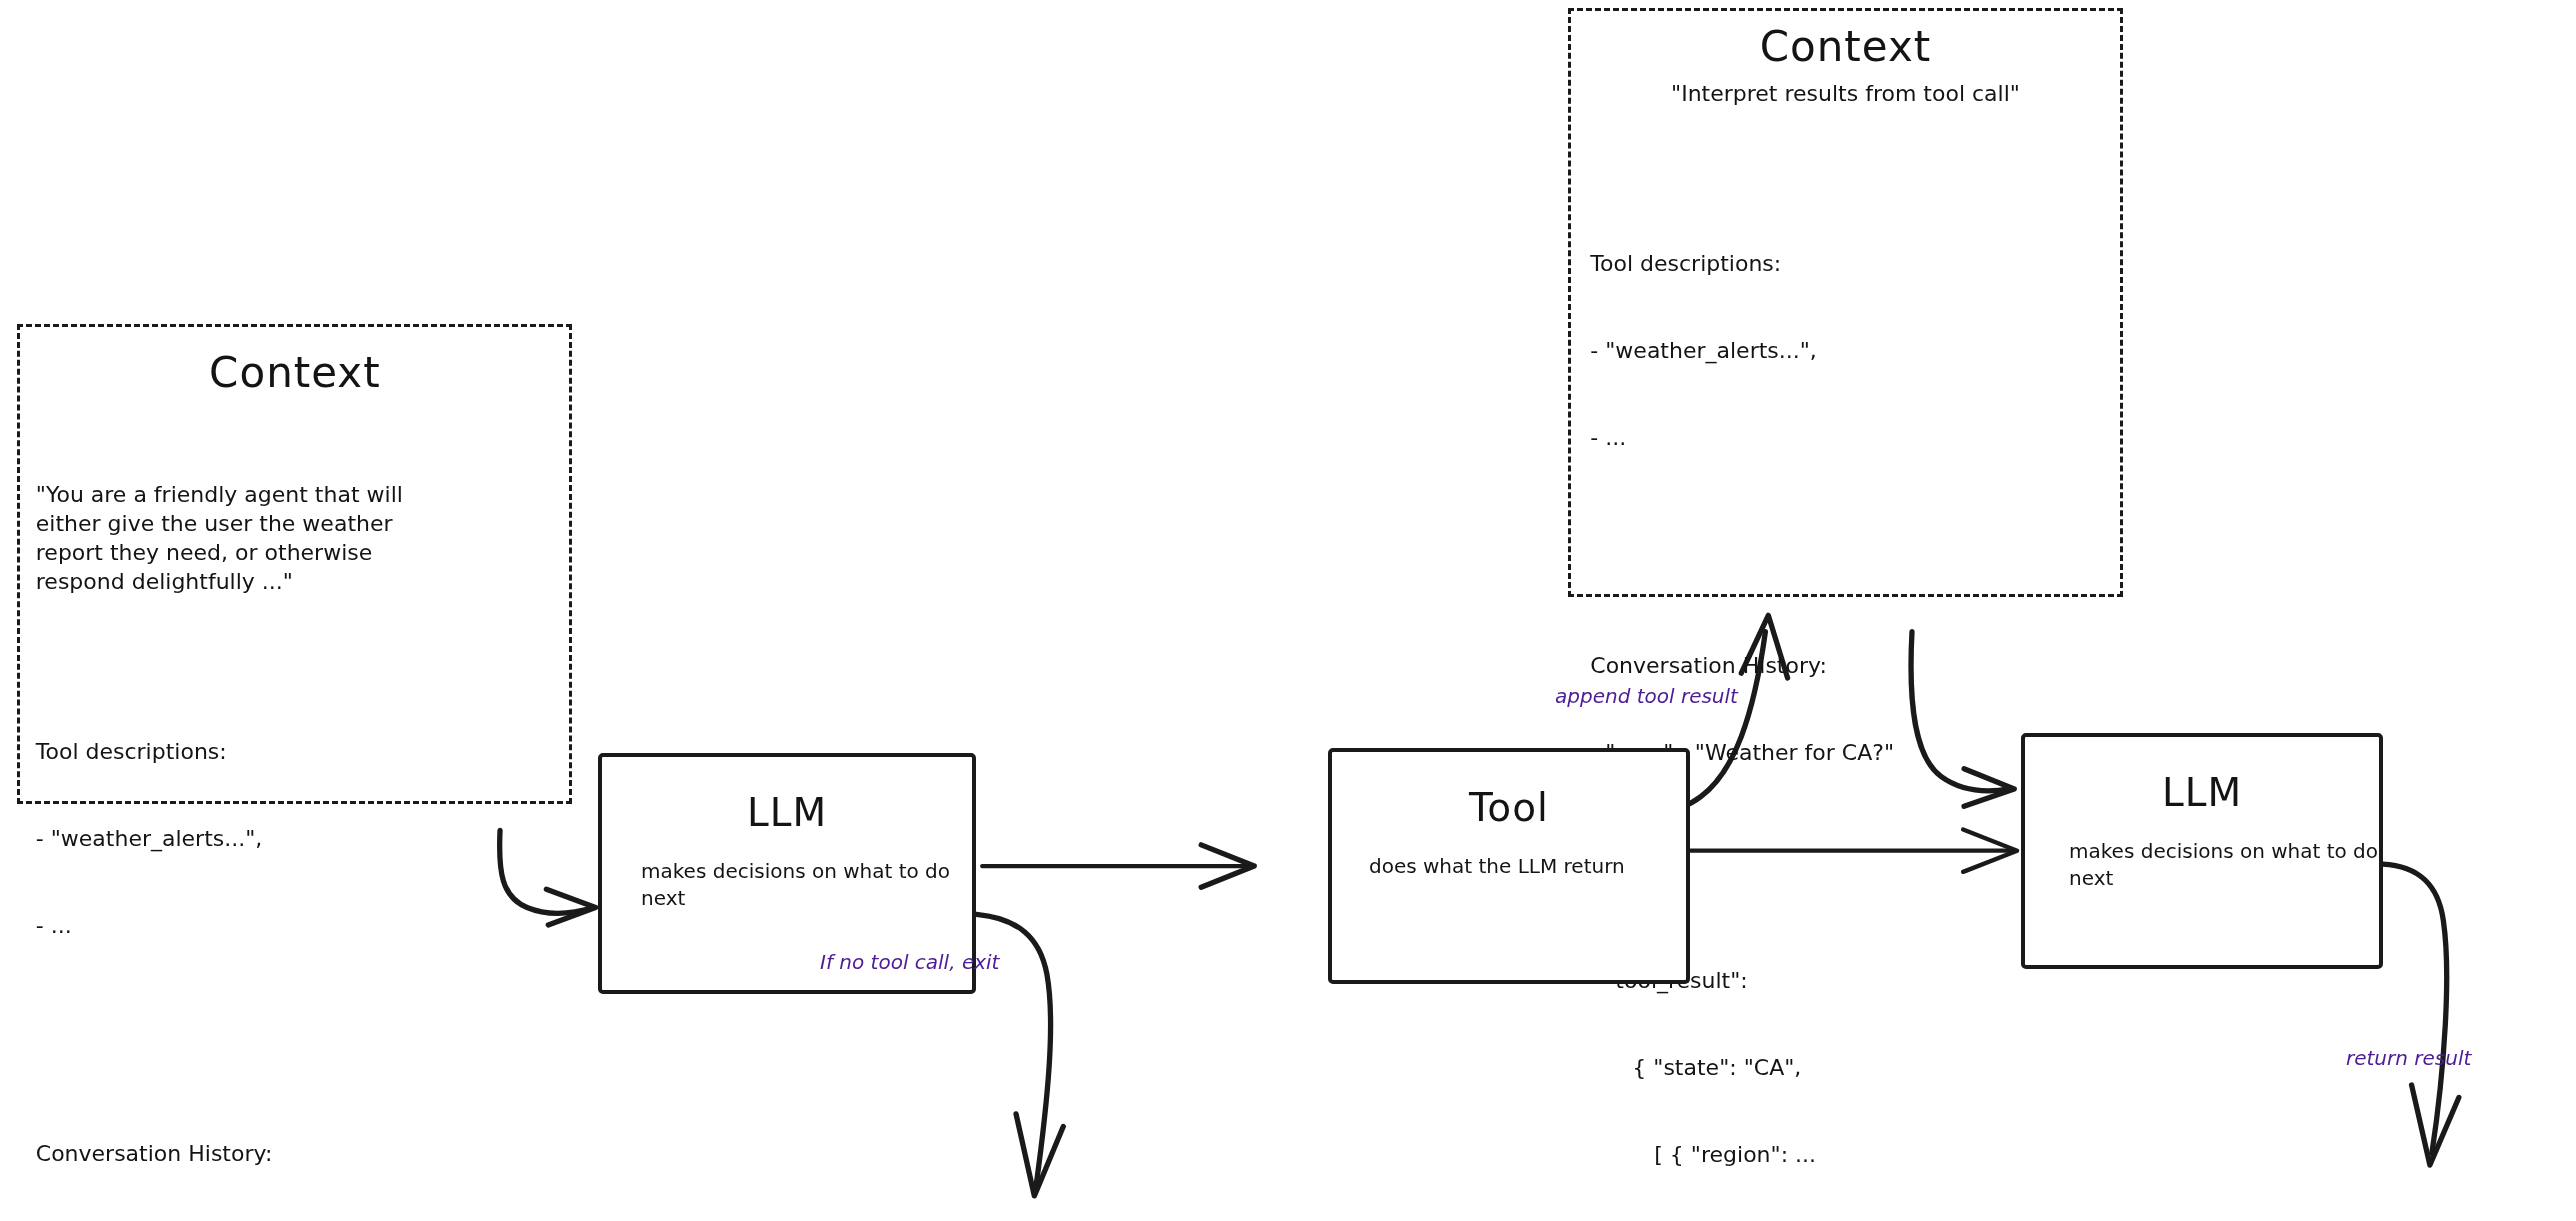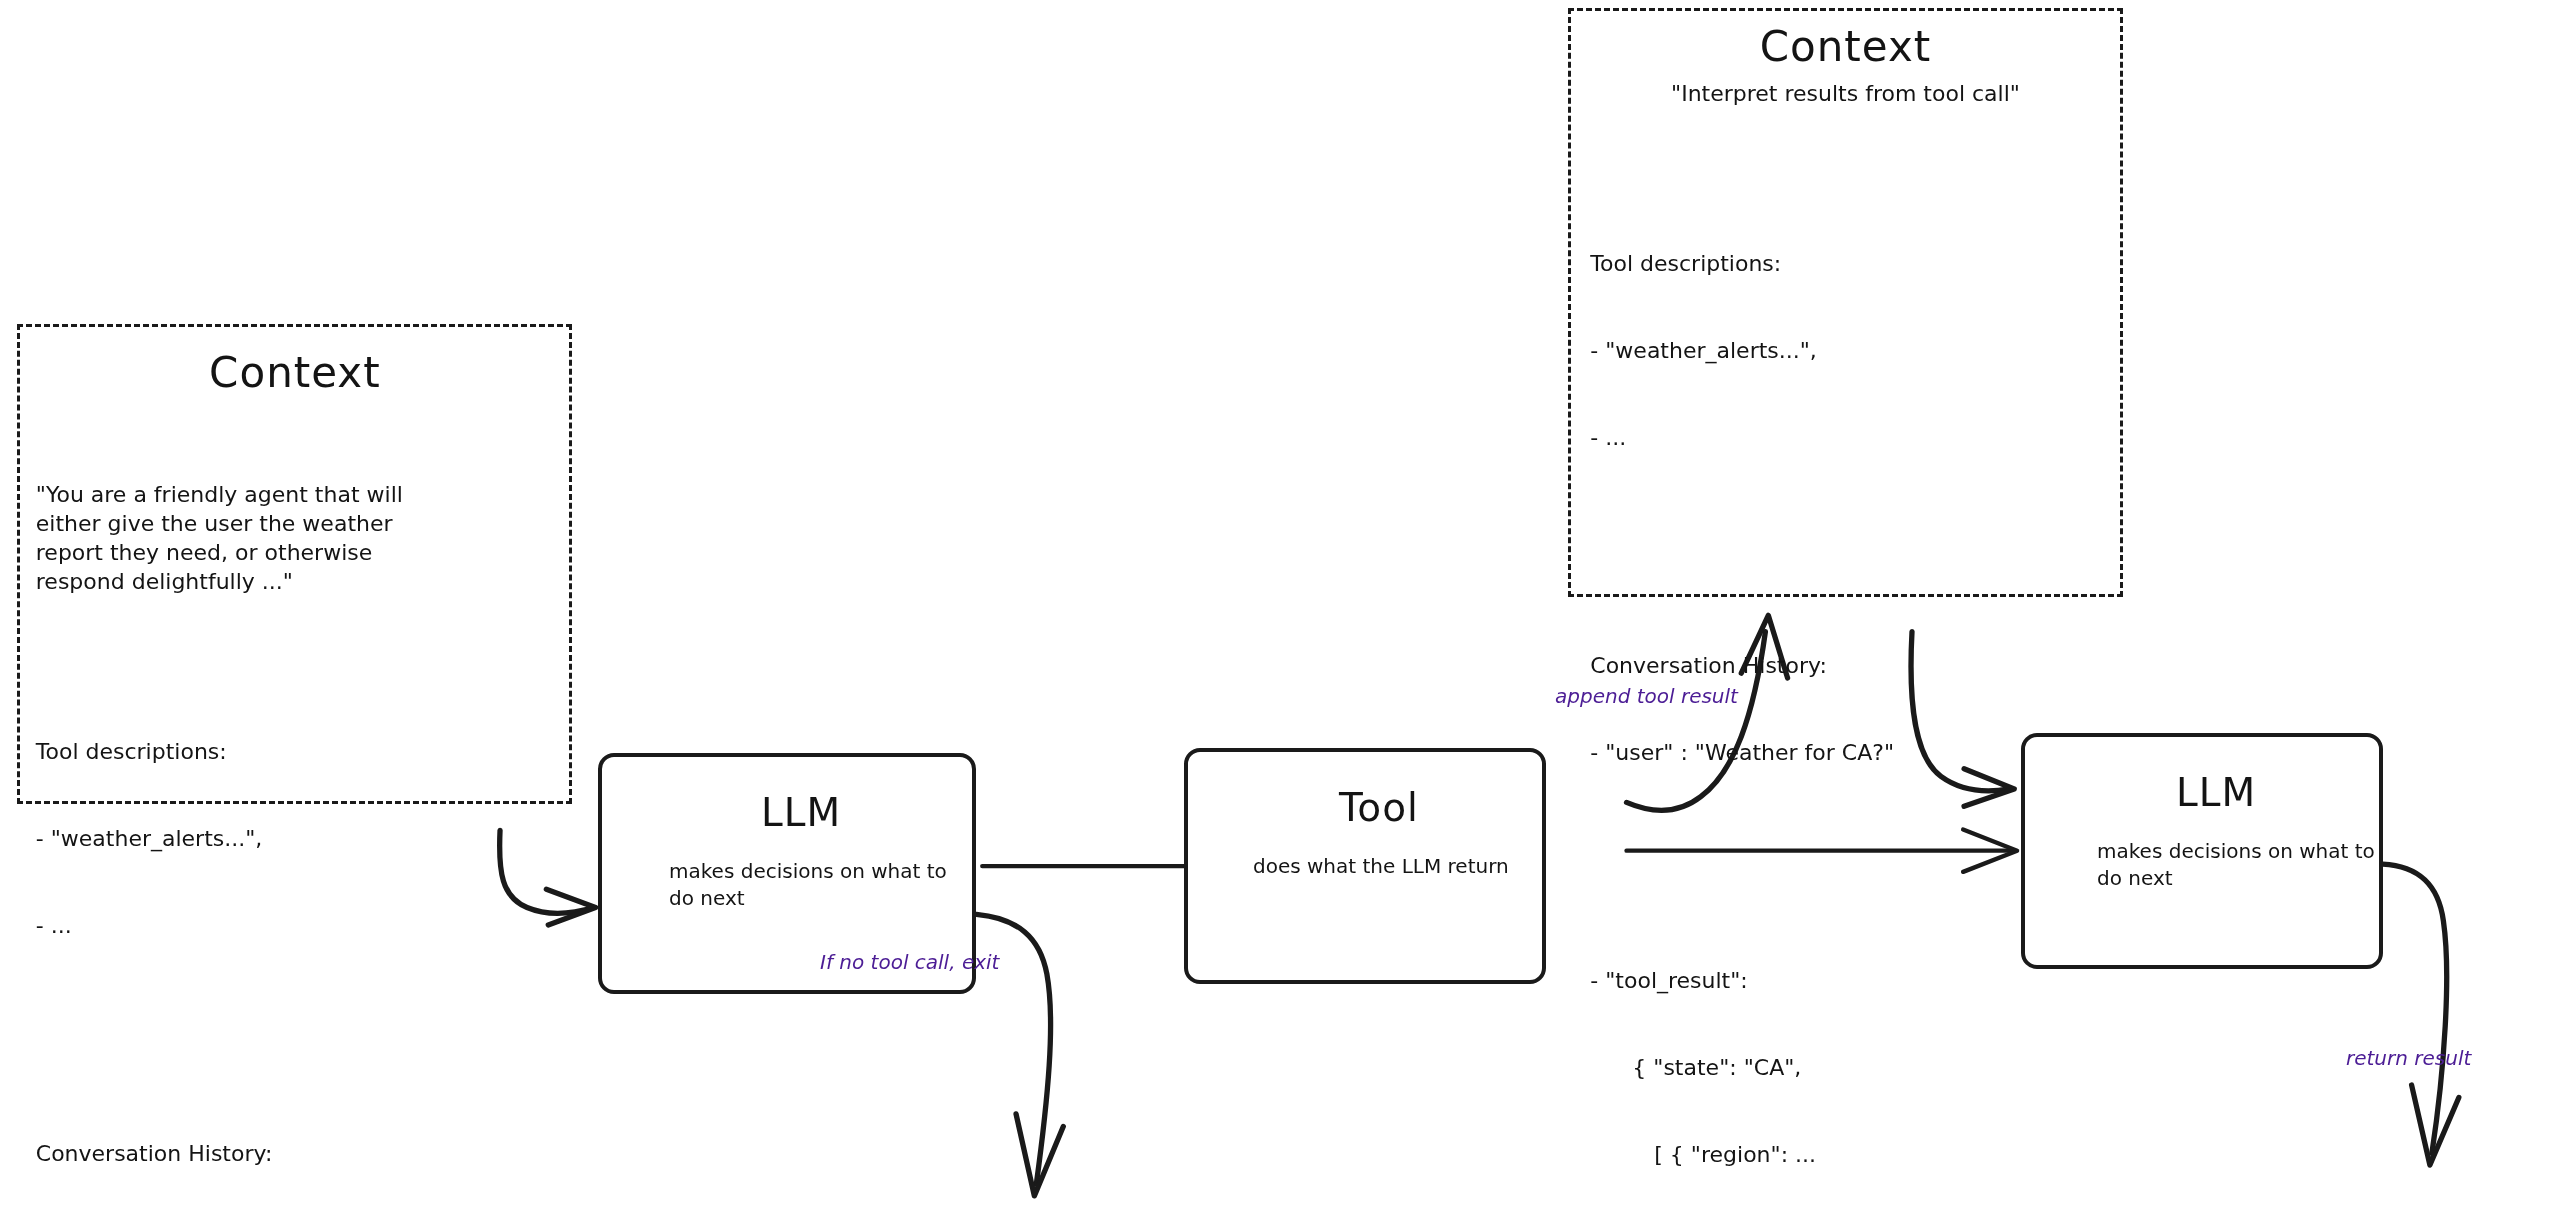--- a/index.html
+++ b/index.html
@@ -52,46 +52,45 @@
     margin: 7.7px 13.5px 0 13.5px; color:#141414;
   }
   #ctx-right .ctx-body  { margin: 25px 0 0 19.3px; font-size: 22px; line-height: 29px; }
   .indent1 { padding-left: 42px; }
   .indent2 { padding-left: 64px; }
 
   
   .node {
     position: absolute;
     border: 4.8px solid #1a1a1a;
-    border-radius: 16px;
+    border-radius: 5px;
     box-sizing: border-box;
     background: #ffffff;
     display: flex;
     flex-direction: column;
     align-items: center;
     justify-content: flex-start;
-    padding-left: 28px;
   }
   .node-title {
     font-size: 39px;
     color: #141414;
     margin-top: 33px;
     letter-spacing: 1px;
   }
   .node-sub {
     font-size: 20px;
     line-height: 27px;
     color: #141414;
     margin-top: 23px;
     text-align: left;
     align-self: flex-start;
     padding-left: 39px;
   }
   #node-llm1  { left: 598px;  top: 753px; width: 378px; height: 241px; }
-  #node-tool  { left: 1184px; top: 748px; width: 362px; height: 236px; }
+  #node-tool  { left: 1328px; top: 748px; width: 362px; height: 236px; }
   #node-llm2  { left: 2021px; top: 733px; width: 362px; height: 236px; }
   #node-tool .node-sub { padding-left: 37px; }
   #node-llm2 .node-sub { padding-left: 44px; }
 
   
   .arrow-label {
     position: absolute;
     font-size: 20px;
     color: #4c1d95;
     white-space: nowrap;

